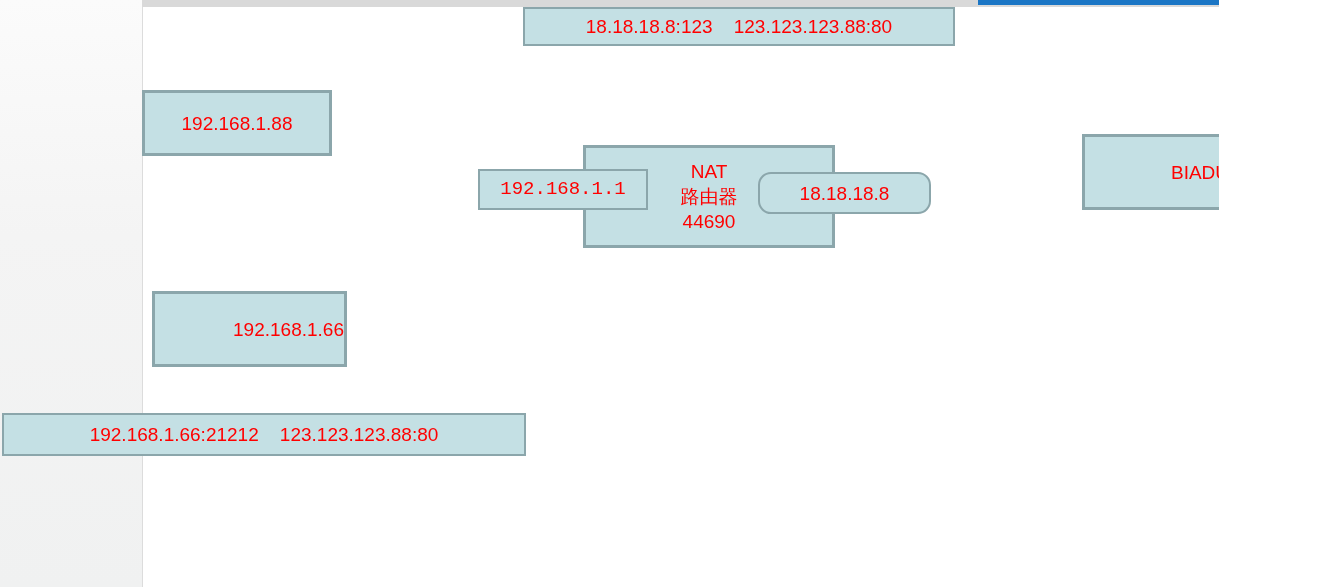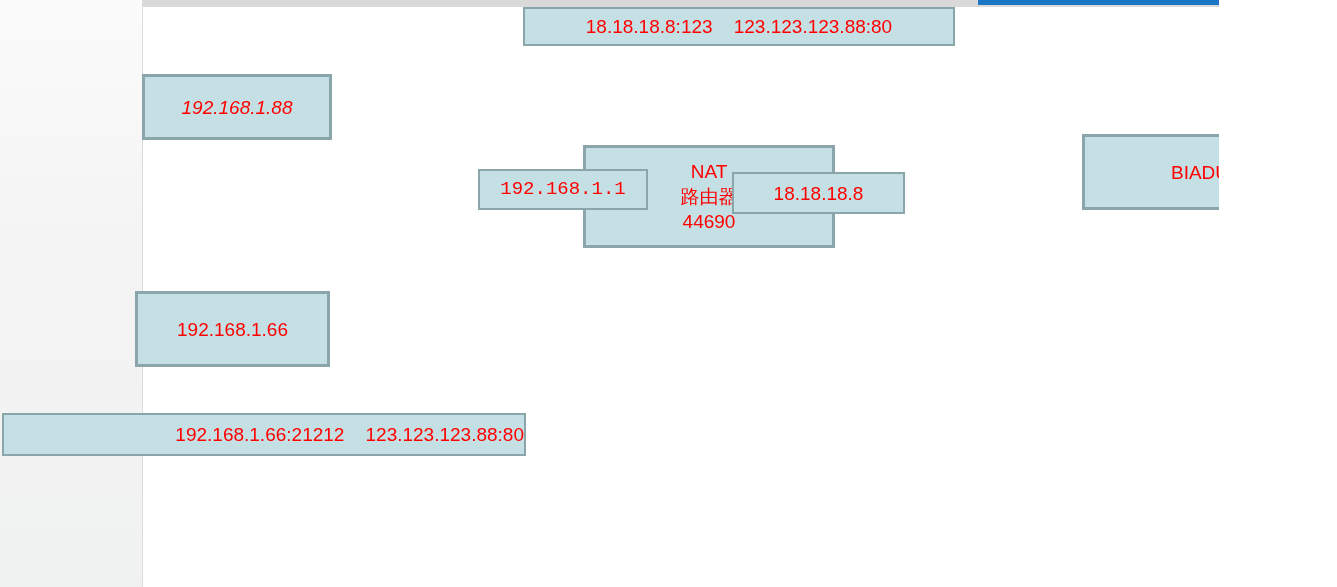--- a/index.html
+++ b/index.html
@@ -42,28 +42,28 @@
     background:var(--box-fill);
     border:2px solid var(--box-border);
     color:var(--text-red);
     font-size:19px;line-height:25px;
     display:flex;flex-direction:column;align-items:center;justify-content:center;
     text-align:center;white-space:pre;
   }
   .thick{border-width:3px;}
   .z2{z-index:2;} .z3{z-index:3;margin-top:6px;}
   .top-packet   {left:523px;top:7px;  width:432px;height:39px;}
-  .host88       {left:142px;top:74px; width:190px;height:66px;font-style:italic;}
+  .host88       {left:142px;top:90px; width:190px;height:66px;}
   .nat-big      {left:583px;top:145px;width:252px;height:103px;text-align:right;}
   .lan-ip       {left:478px;top:163px;width:170px;height:41px;font-family:Liberation Mono, monospace;}
-  .wan-ip       {left:732px;top:166px;width:173px;height:42px;}
+  .wan-ip       {left:758px;top:166px;width:173px;height:42px;border-radius:13px;}
   .biadu        {left:1082px;top:128px;width:236px;height:76px;}
-  .host66       {left:135px;top:291px;width:195px;height:76px;}
+  .host66       {left:152px;top:291px;width:195px;height:76px;align-items:flex-end;}
   .nat-table    {left:484px;top:308px;width:451px;height:250px;}
-  .packet-left  {left:2px;top:407px; width:524px;height:43px;align-items:flex-end;}
+  .packet-left  {left:2px;top:407px; width:524px;height:43px;}
   .scroll-thumb{
     position:absolute;left:1331px;top:296px;width:7px;height:26px;
     background:#ffffff;border:1px solid #a9a9a9;z-index:4;
   }
 </style>
 </head>
 <body>
 
 <div class="screen">
 

